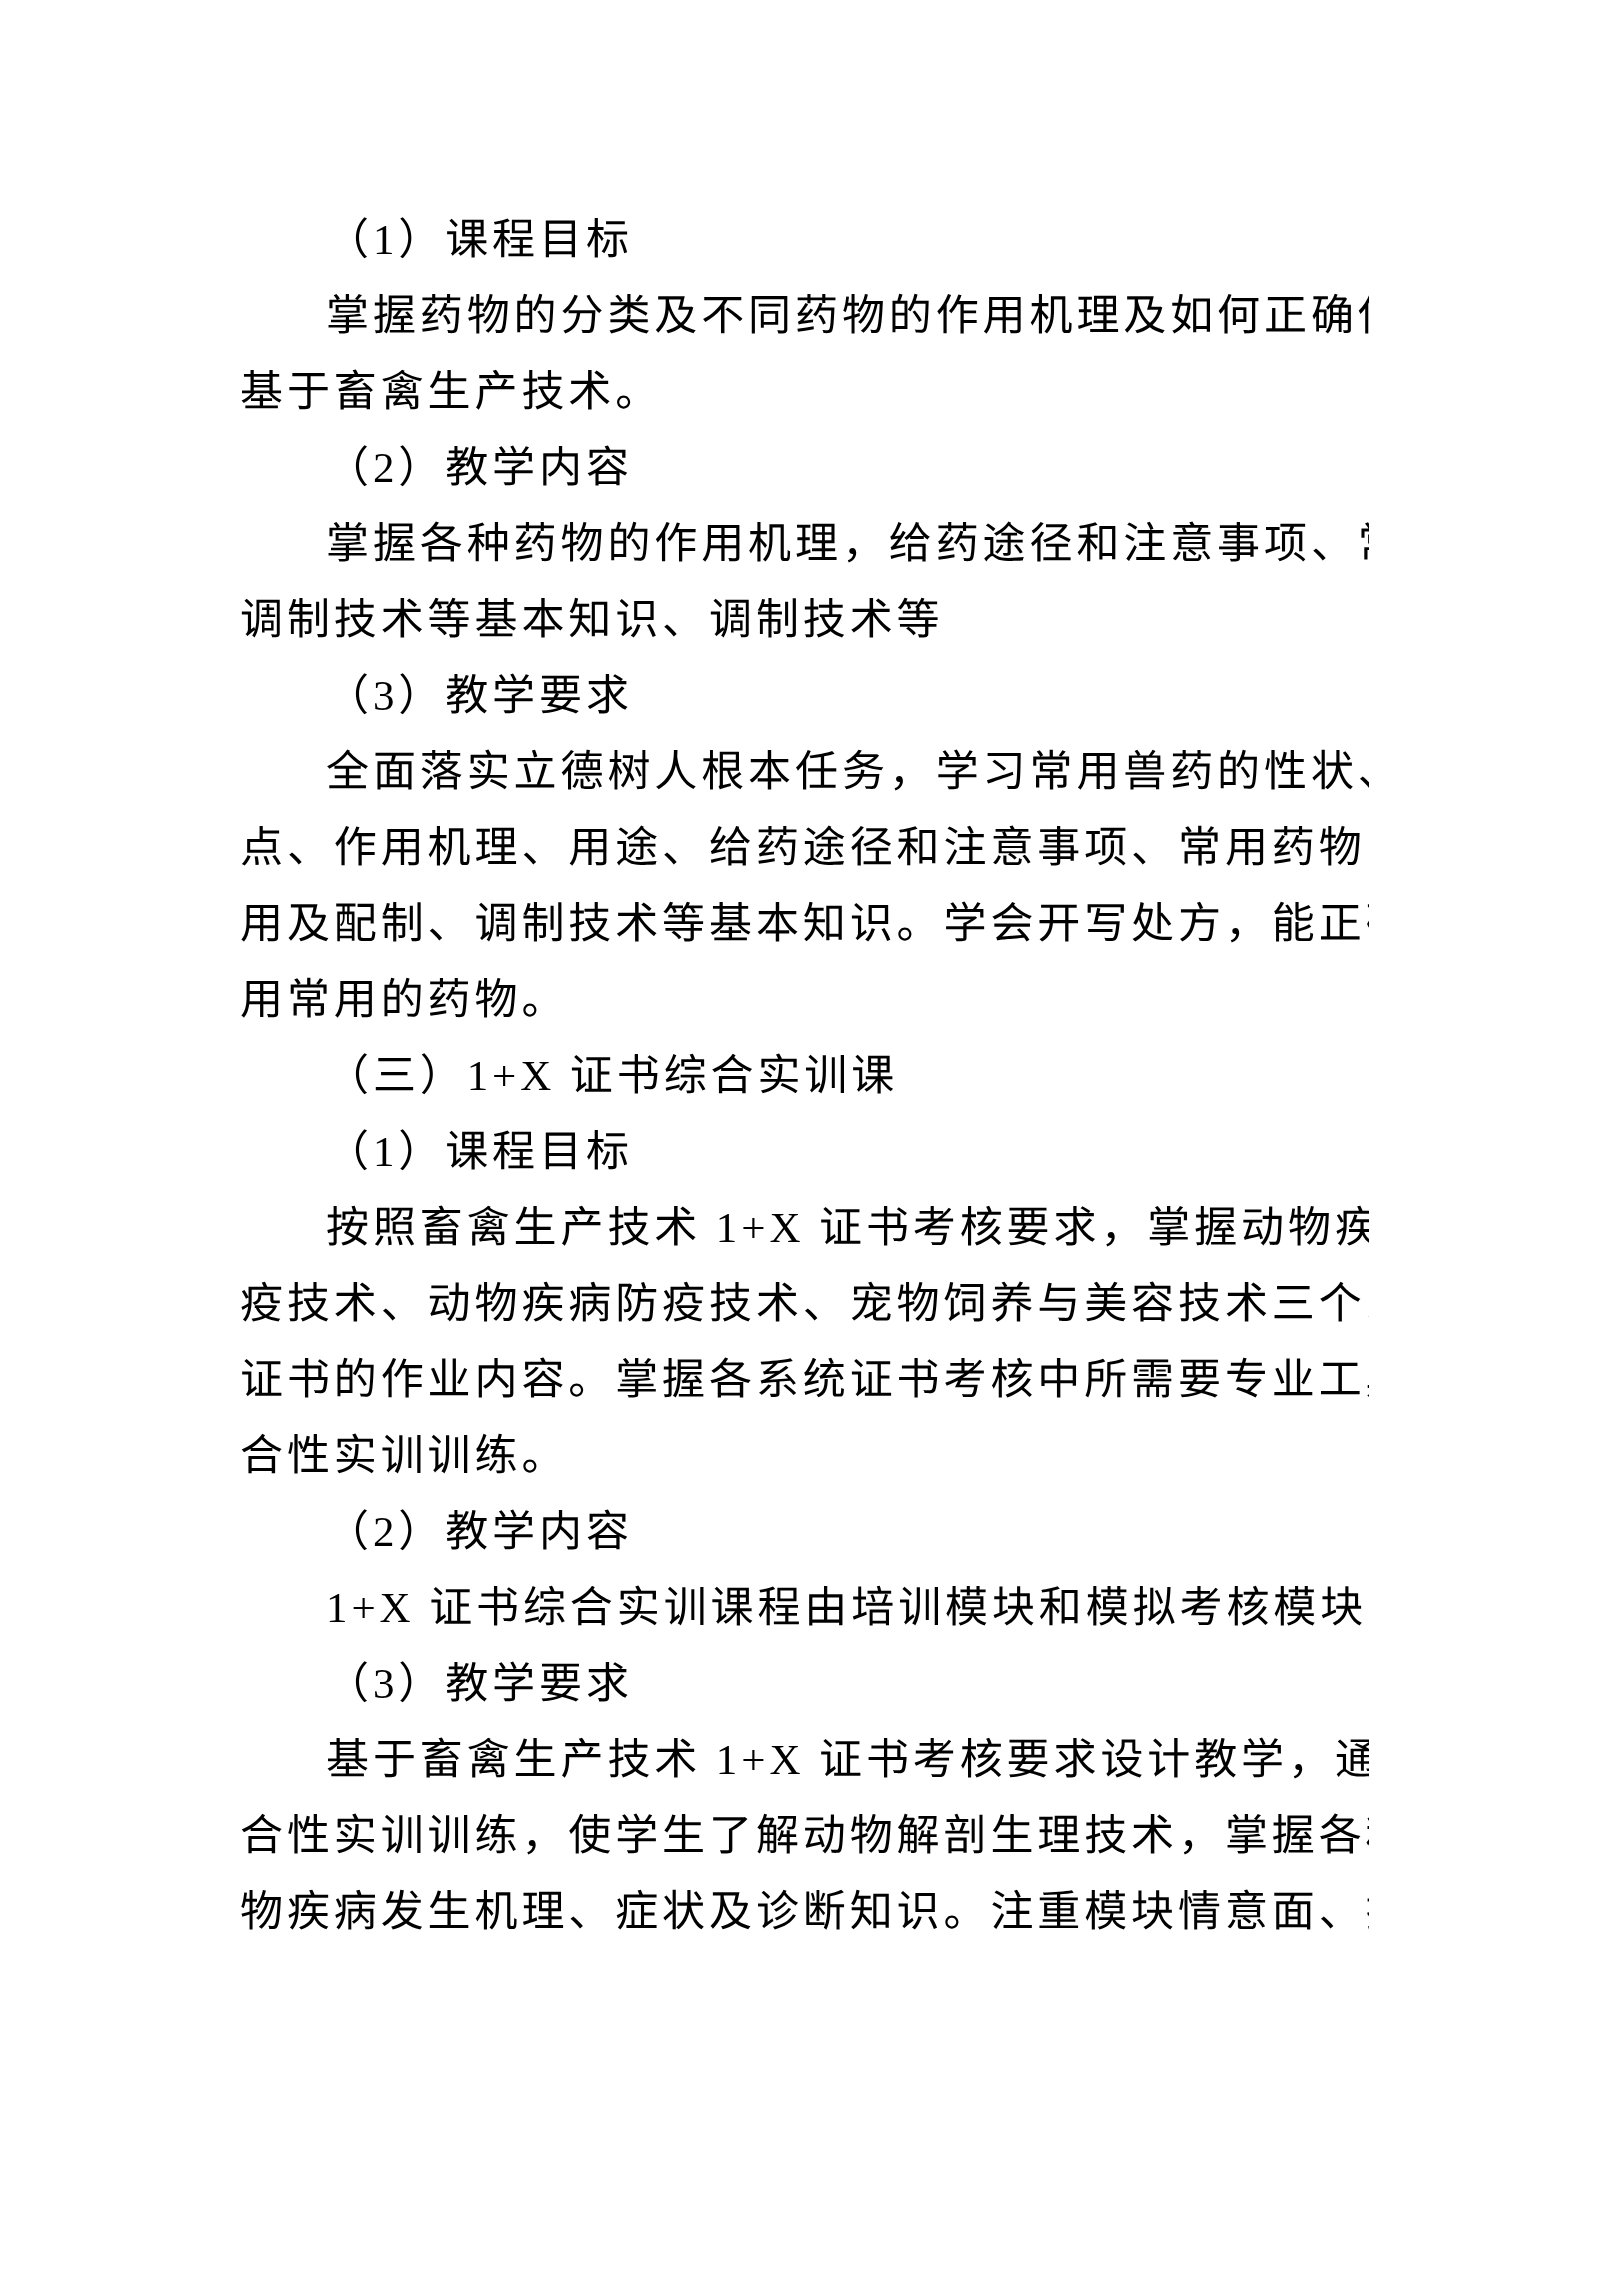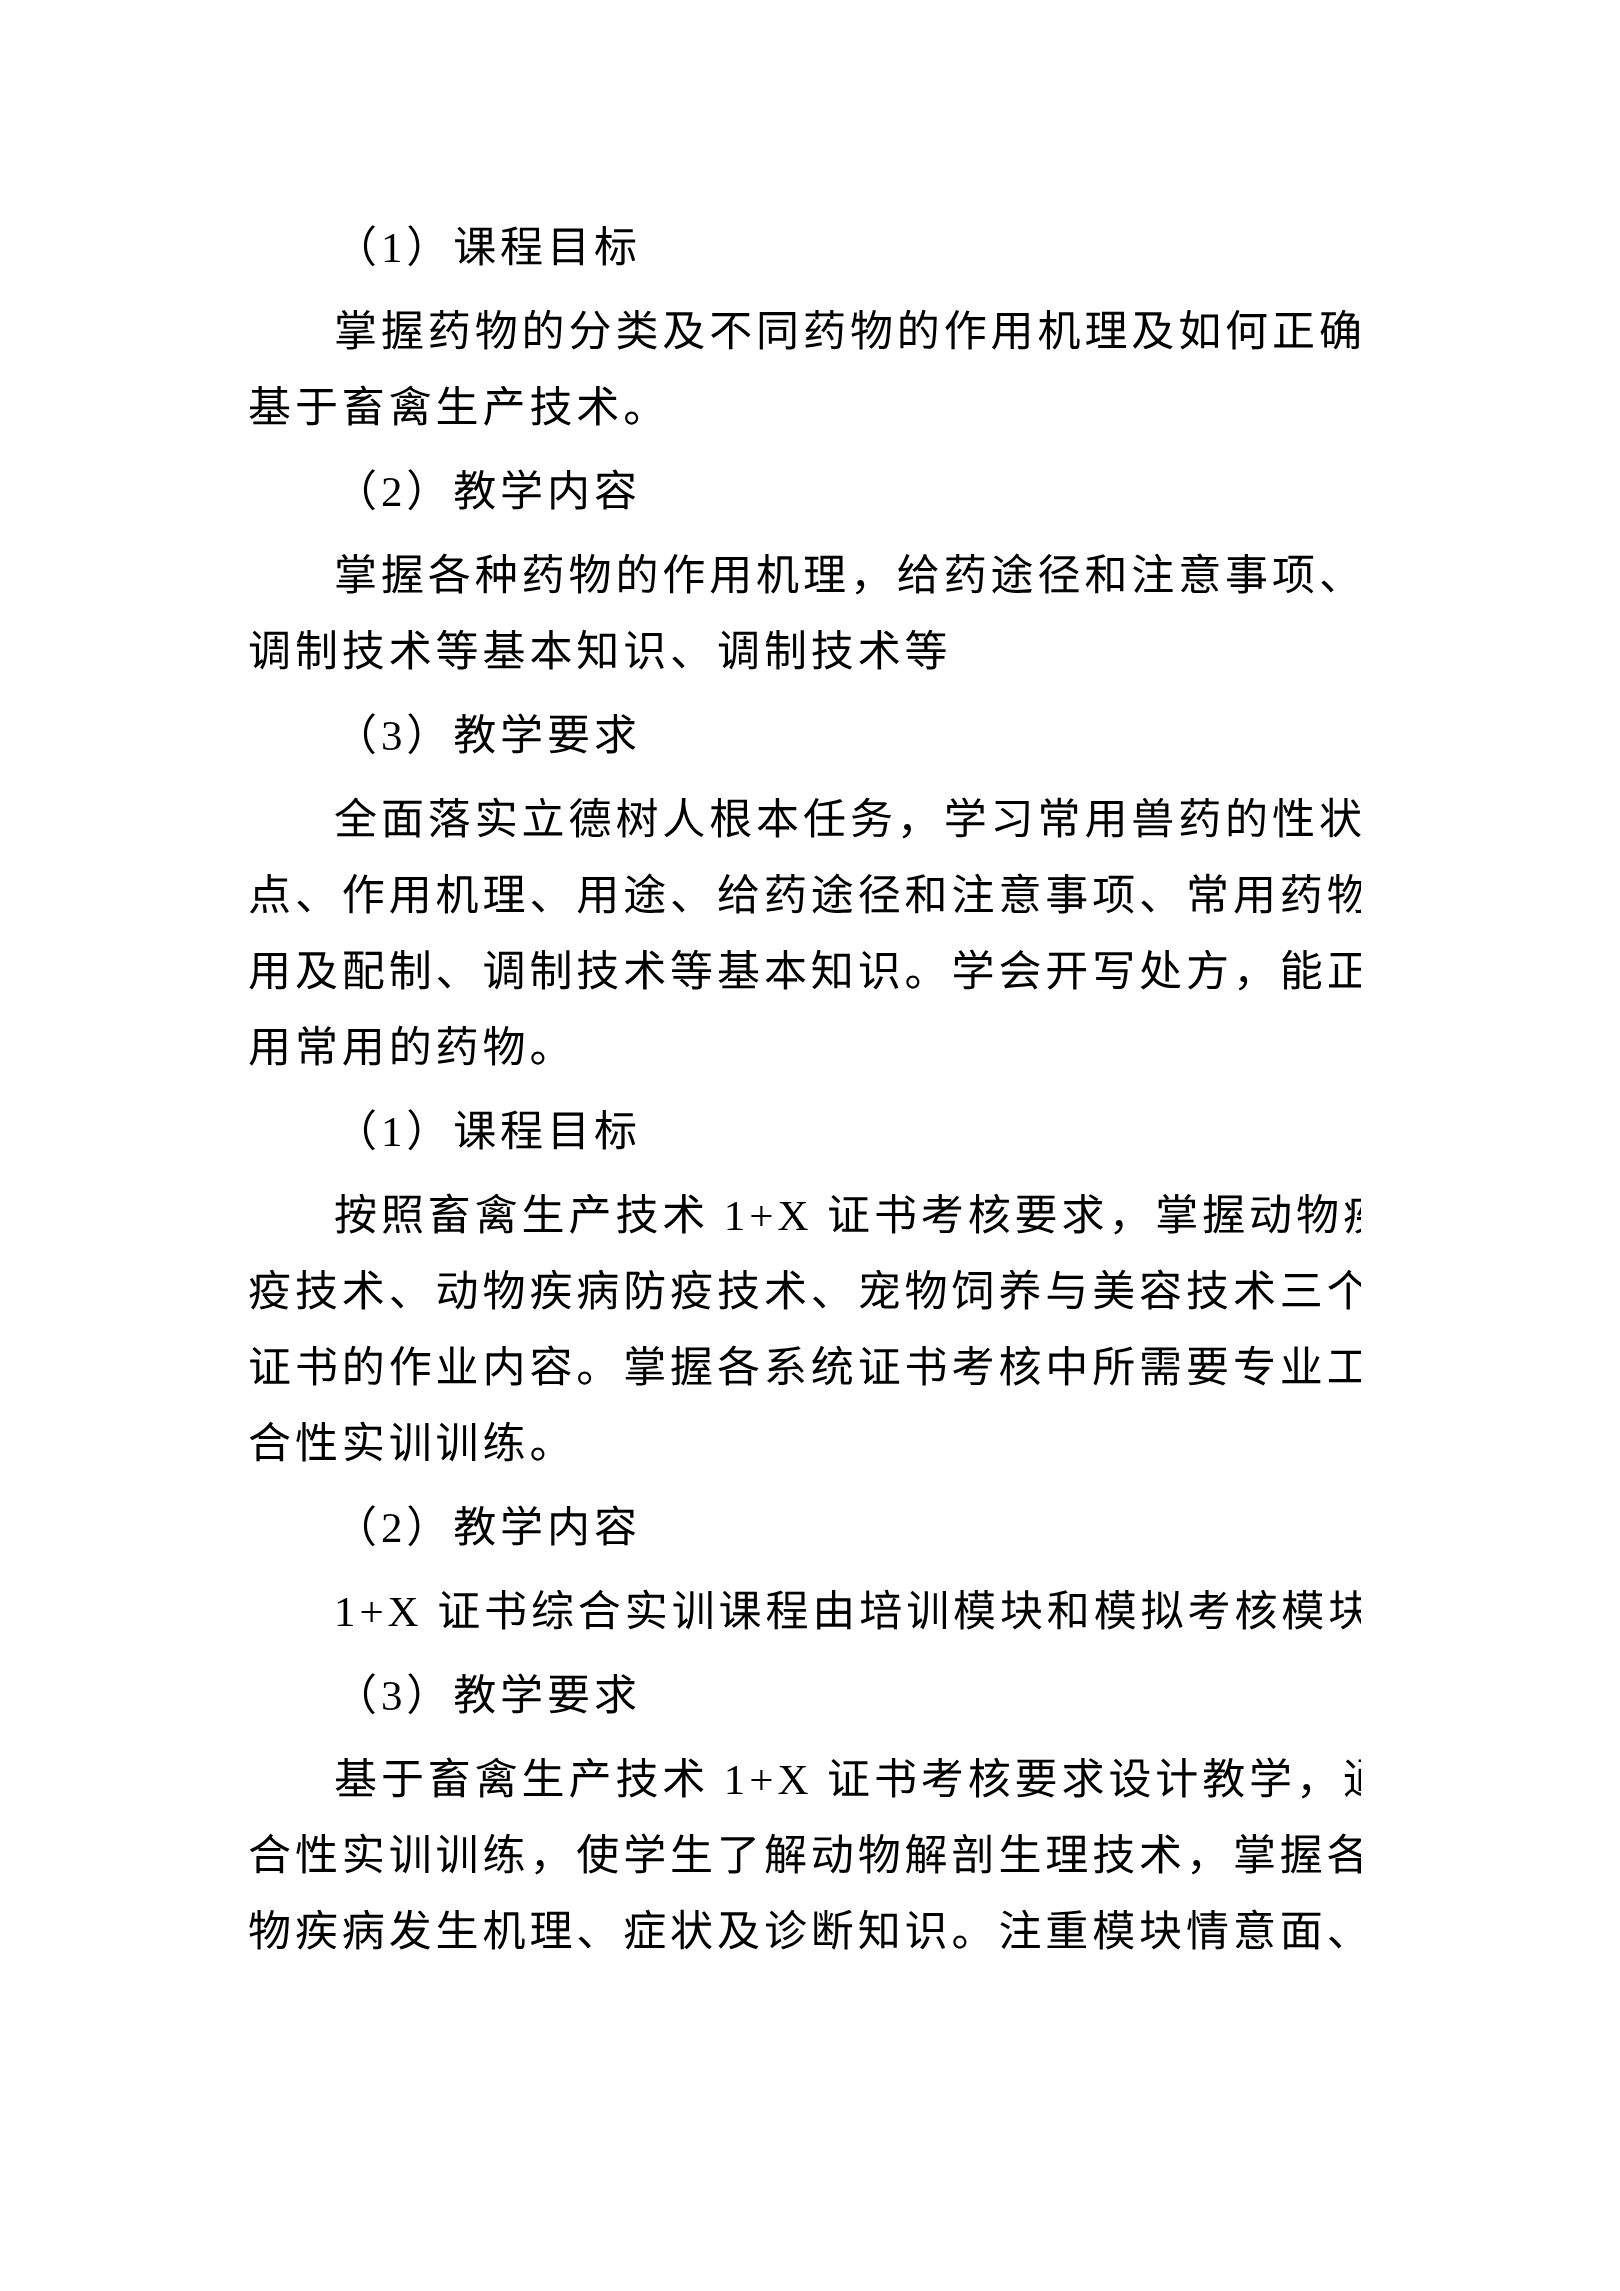--- a/index.html
+++ b/index.html
@@ -23,21 +23,21 @@
     height: 2292px;
     background: #ffffff;
   }
   .text-block {
     position: absolute;
     left: 240px;
     top: 202px;
     width: 1129px;
   }
   .para {
-    margin: 8px;
+    margin: 0;
     padding: 0;
   }
   .line {
     display: block;
     height: 76px;
     line-height: 76px;
     font-size: 43px;
     letter-spacing: 3.9px;
     overflow: hidden;
     text-align: justify;
@@ -79,20 +79,23 @@
       <div class="para">
         <span class="line">（3）教学要求</span>
       </div>
       <div class="para">
         <span class="line">全面落实立德树人根本任务，学习常用兽药的性状、特</span>
         <span class="line">点、作用机理、用途、给药途径和注意事项、常用药物的作</span>
         <span class="line">用及配制、调制技术等基本知识。学会开写处方，能正确使</span>
         <span class="line">用常用的药物。</span>
       </div>
       <div class="para">
+        <span class="line">（三）1+X 证书综合实训课</span>
+      </div>
+      <div class="para">
         <span class="line">（1）课程目标</span>
       </div>
       <div class="para">
         <span class="line">按照畜禽生产技术 1+X 证书考核要求，掌握动物疾病检</span>
         <span class="line">疫技术、动物疾病防疫技术、宠物饲养与美容技术三个系统</span>
         <span class="line">证书的作业内容。掌握各系统证书考核中所需要专业工具与</span>
         <span class="line">合性实训训练。</span>
       </div>
       <div class="para">
         <span class="line">（2）教学内容</span>

